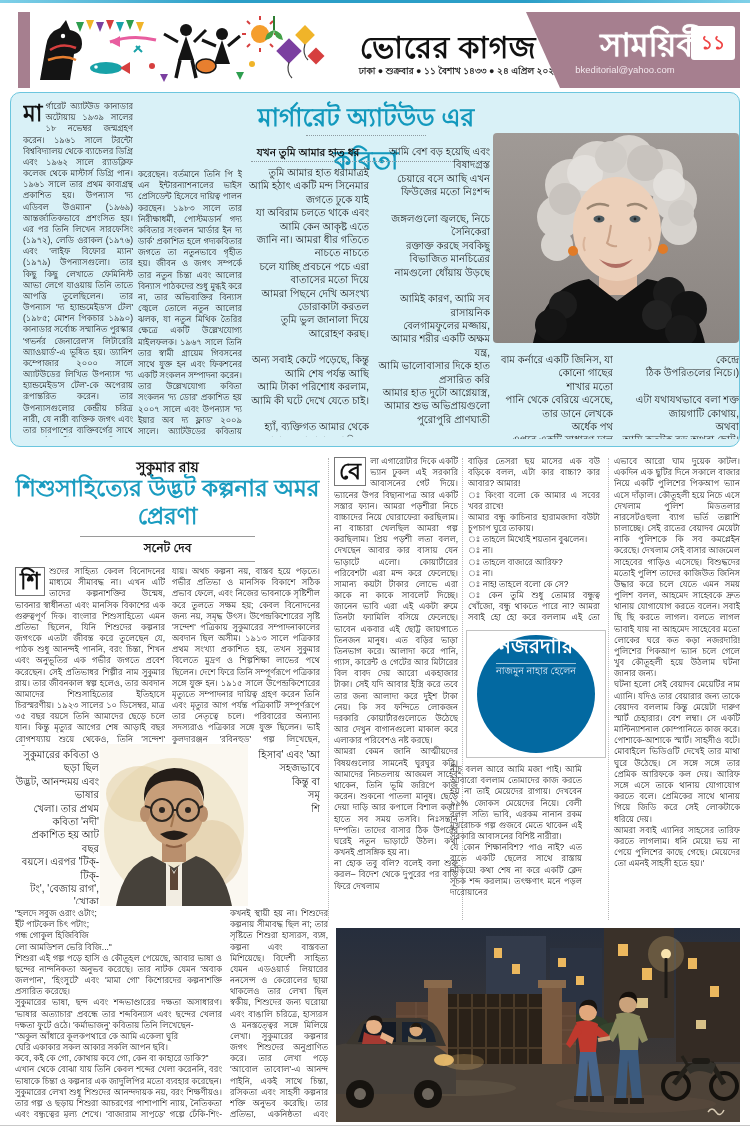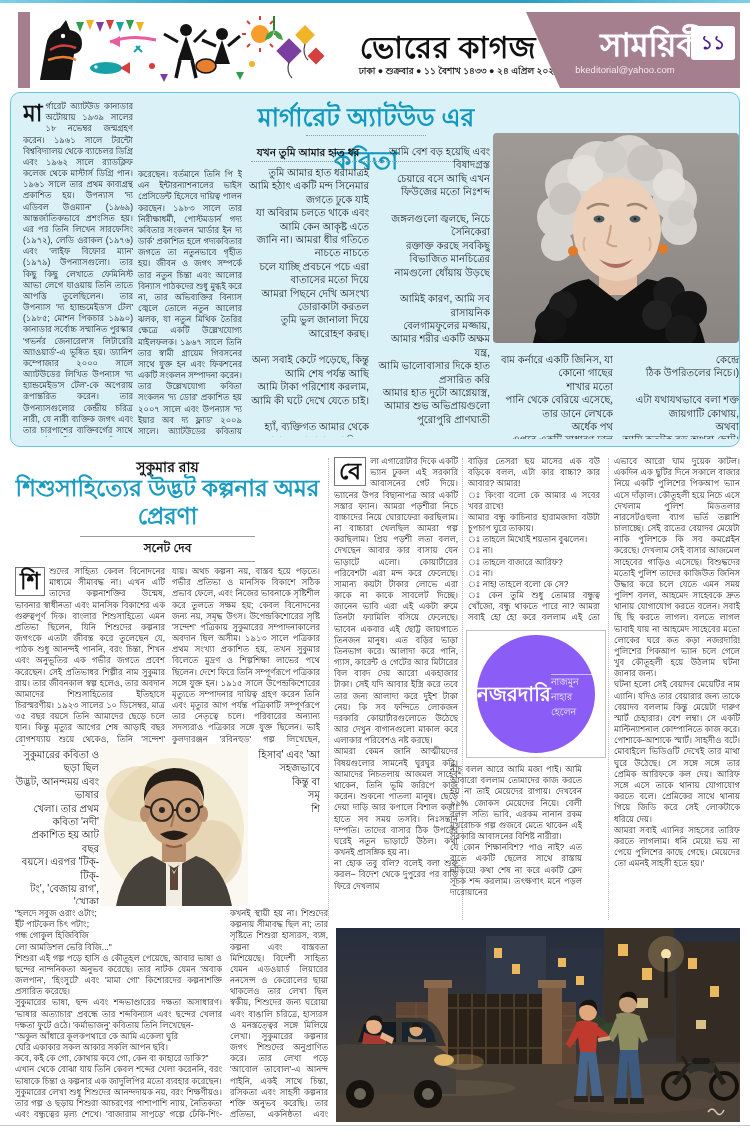--- a/index.html
+++ b/index.html
@@ -23,21 +23,21 @@
   #paper-name { position:absolute; left:318px; top:12px; width:200px; text-align:center;
     font-size:30px; font-weight:bold; color:#111; letter-spacing:0.5px; }
   #dateline { position:absolute; left:300px; top:52px; width:230px; text-align:right;
     font-size:9px; color:#222; font-weight:bold; }
   #section-name { position:absolute; left:530px; top:8px; width:160px; text-align:right;
     font-size:32px; font-weight:bold; color:#ffffff; text-shadow:0 0 1px #fff; }
   #section-email { position:absolute; left:522px; top:52px; width:170px; text-align:center;
     font-size:9.5px; color:#f3e8ee; }
   #page-number-badge { position:absolute; left:673px; top:14px; width:44px; height:34px;
     background:#ffffff; border-radius:3px; text-align:center; line-height:34px;
-    font-size:19px; font-weight:bold; color:#4c1d95; }
+    font-size:19px; font-weight:bold; color:#ef4444; }
 
   
   #poetry-box { left:10px; top:92px; width:730px; height:355px;
     background:#d9f1f7; border:1.5px solid #6cc6de; border-radius:10px; }
   .pb { position:absolute; overflow:hidden; }
   #poetry-headline { left:222px; top:5px; width:266px; text-align:center;
     font-size:25px; font-weight:bold; color:#1399bd; }
   .dotted-rule { border-top:1.5px dotted #8f9ba0; height:0; }
   #poetry-byline { left:225px; top:47px; width:260px; text-align:center;
     font-size:13px; font-weight:bold; color:#111; }
@@ -56,22 +56,22 @@
   #suku-kicker { left:15px; top:456px; width:305px; text-align:center;
     font-size:14px; font-weight:bold; color:#111; }
   #suku-headline { left:15px; top:474px; width:305px; text-align:center;
     font-size:23px; line-height:1.22; font-weight:bold; color:#1a9cc0; }
   #suku-byline { left:80px; top:536px; width:175px; text-align:center; font-size:12px; font-weight:bold;
     color:#111; border-top:1px solid #9a9a9a; border-bottom:1px solid #9a9a9a; padding:2px 0; }
 
   
   #story-title-box { left:466px; top:630px; width:140px; height:128px; background:#ffffff;
     border:1px solid #c2c2c2; display:flex; align-items:center; justify-content:center; }
-  #story-title-circle { width:118px; height:118px; border-radius:50%; background:#8b5cf6;
-    display:flex; flex-direction:row; align-items:center; justify-content:center; }
+  #story-title-circle { width:118px; height:118px; border-radius:50%; background:#0369a1;
+    display:flex; flex-direction:column; align-items:center; justify-content:flex-start; }
   #story-title { color:#ffffff; font-size:20px; font-weight:bold; line-height:1.1; }
   #story-author { color:#e9eef8; font-size:9.5px; margin-top:6px; border-top:1px solid rgba(255,255,255,.6); }
 
   #bottom-rule { left:0px; top:1125px; width:750px; height:0; border-top:1.5px solid #c9c9c9; }
   #illustration-frame { left:336px; top:928px; width:404px; height:194px; overflow:hidden; }
 </style>
 </head>
 <body>
 
 <div id="page">

